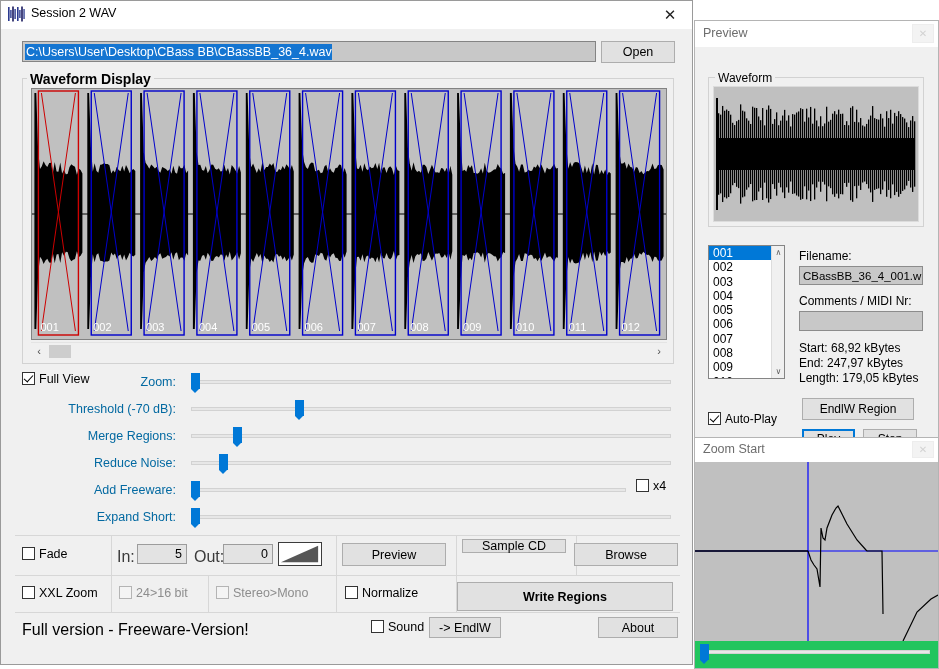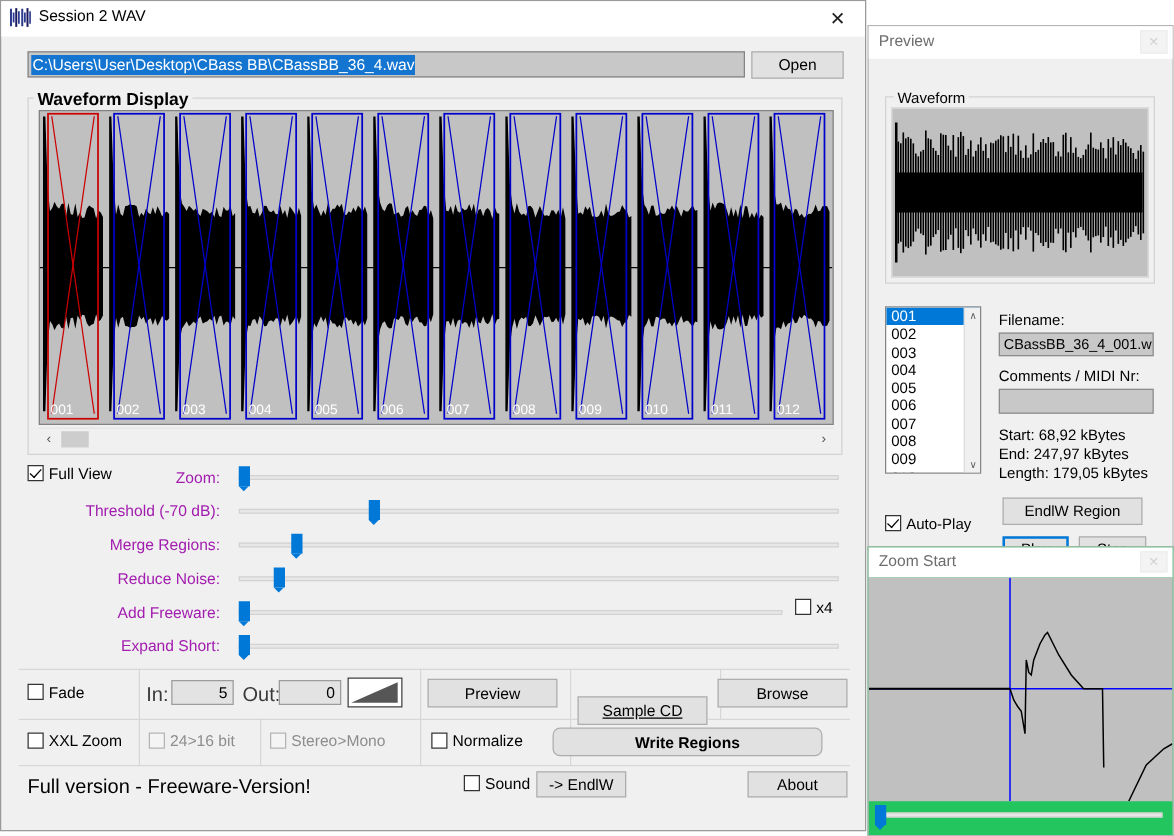--- a/index.html
+++ b/index.html
@@ -73,21 +73,21 @@
     width: 16px; height: 16px; display:flex; align-items:center; justify-content:center;
     font-size: 11px; color: #505050;
   }
   .wf-scroll-right { margin-left: auto; }
   .wf-scroll-thumb {
     width: 22px; height: 13px; background: #cdcdcd; margin-left: 2px;
   }
 
   
   .slider-label {
-    position: absolute; font-size: 12.5px; color: #a21caf; text-align: right;
+    position: absolute; font-size: 12.5px; color: #0369a1; text-align: right;
     white-space: nowrap;
   }
   .track {
     position: absolute; height: 4px; background: #e7e7e7;
     border: 1px solid #d2d2d2; box-sizing: border-box;
   }
   .thumb {
     position: absolute; width: 9px; height: 16px; background: #0078d7;
   }
   .thumb:after {
@@ -370,36 +370,36 @@
     <div class="numfield" style="left:136px; top:543px; width:50px; height:20px;">5</div>
     <div class="status-text" style="left:193px; top:547px; color:#3a3a3a;">Out:</div>
     <div class="numfield" style="left:222px; top:543px; width:50px; height:20px;">0</div>
     <div class="fade-btn" style="left:277px; top:541px; width:44px; height:24px;">
       <svg class="fade-ramp" viewBox="0 0 44 24" preserveAspectRatio="none">
         <polygon points="2,21 41,3 41,21" fill="#565656"></polygon>
       </svg>
     </div>
 
     <div class="btn" style="left:341px; top:542px; width:104px; height:23px;">Preview</div>
-    <div class="btn" style="left:461px; top:556px; width:104px; height:23px;text-decoration:underline;">Sample CD</div>
+    <div class="btn" style="left:461px; top:538px; width:104px; height:14px;">Sample CD</div>
     <div class="btn" style="left:573px; top:542px; width:104px; height:23px;">Browse</div>
 
     <div class="cb-row" style="left:21px; top:585px;">
       <span class="cb"></span><span class="lbl">XXL Zoom</span>
     </div>
     <div class="cb-row dis" style="left:118px; top:585px;">
       <span class="cb dis"></span><span class="lbl">24&gt;16 bit</span>
     </div>
     <div class="cb-row dis" style="left:215px; top:585px;">
       <span class="cb dis"></span><span class="lbl">Stereo&gt;Mono</span>
     </div>
     <div class="cb-row" style="left:344px; top:585px;">
       <span class="cb"></span><span class="lbl">Normalize</span>
     </div>
-    <div class="btn bold" style="left:441px; top:581px; width:216px; height:23px;border-radius:6px;">Write Regions</div>
+    <div class="btn bold" style="left:456px; top:581px; width:216px; height:29px;">Write Regions</div>
 
     <div class="status-text" style="left:21px; top:620px;">Full version -  Freeware-Version!</div>
     <div class="cb-row" style="left:370px; top:619px;">
       <span class="cb"></span><span class="lbl">Sound</span>
     </div>
     <div class="btn" style="left:428px; top:616px; width:72px; height:21px;">-&gt; EndlW</div>
     <div class="btn" style="left:597px; top:616px; width:80px; height:21px;">About</div>
   </div>
 
   <div class="preview-window">

